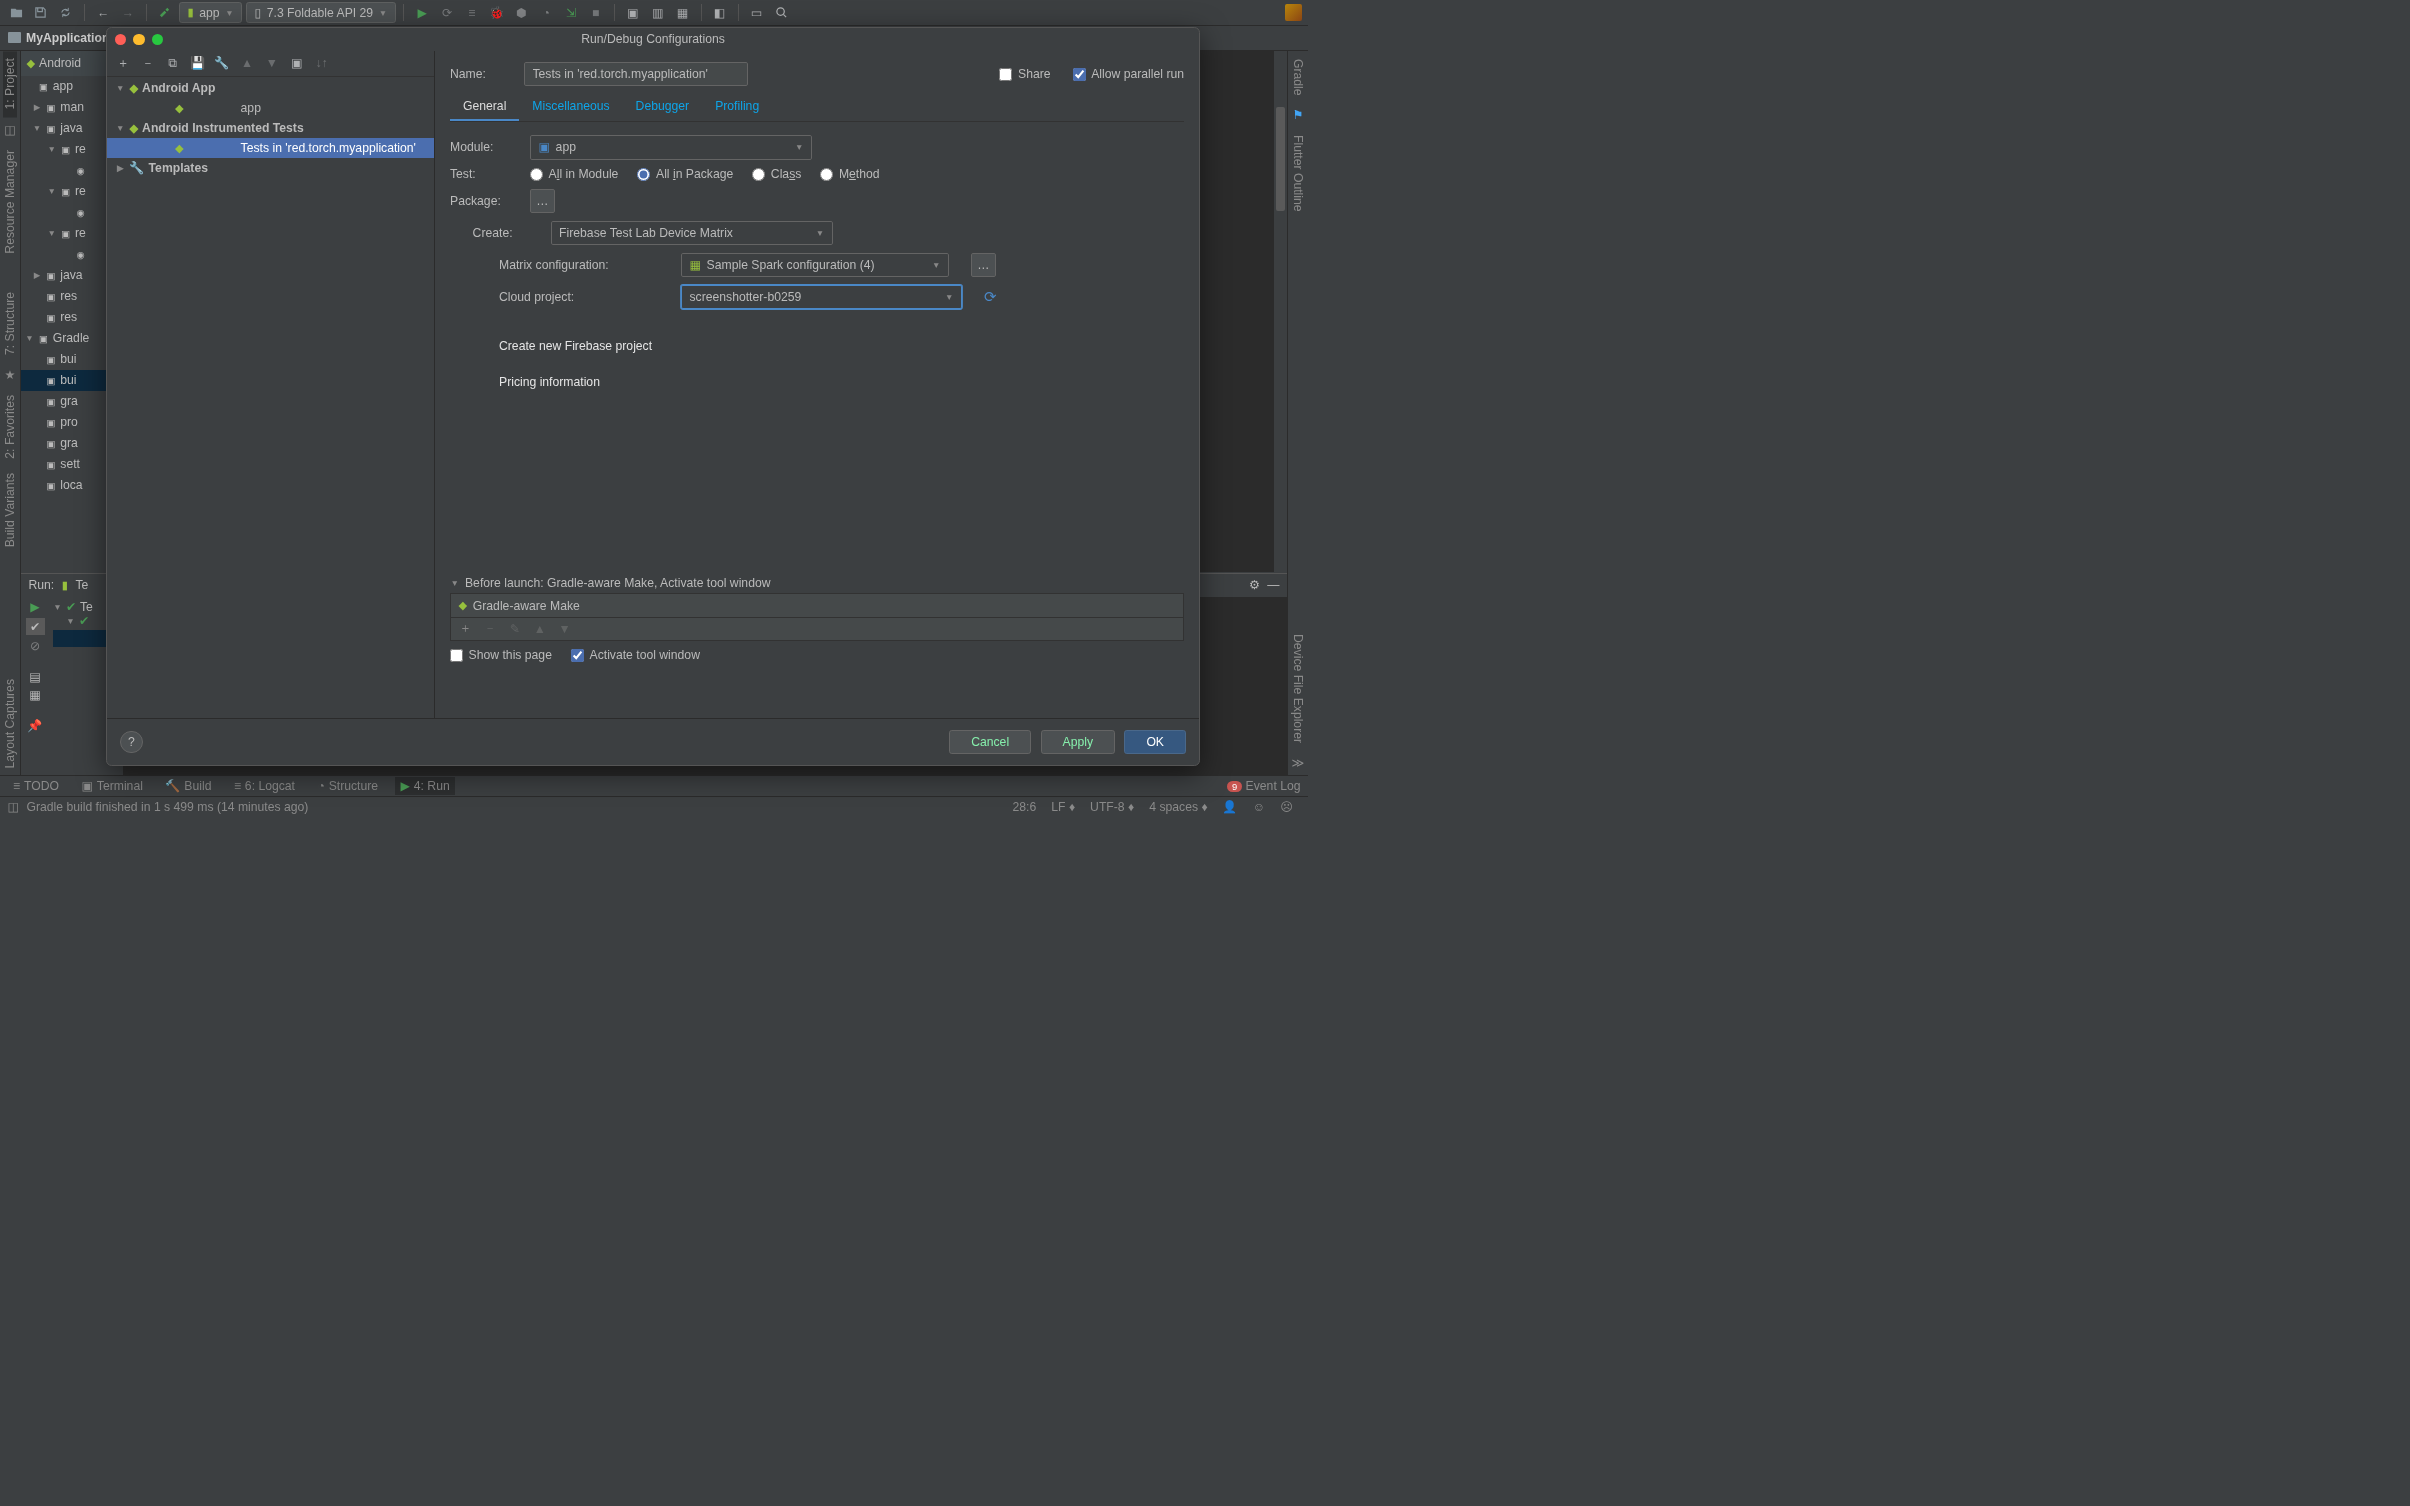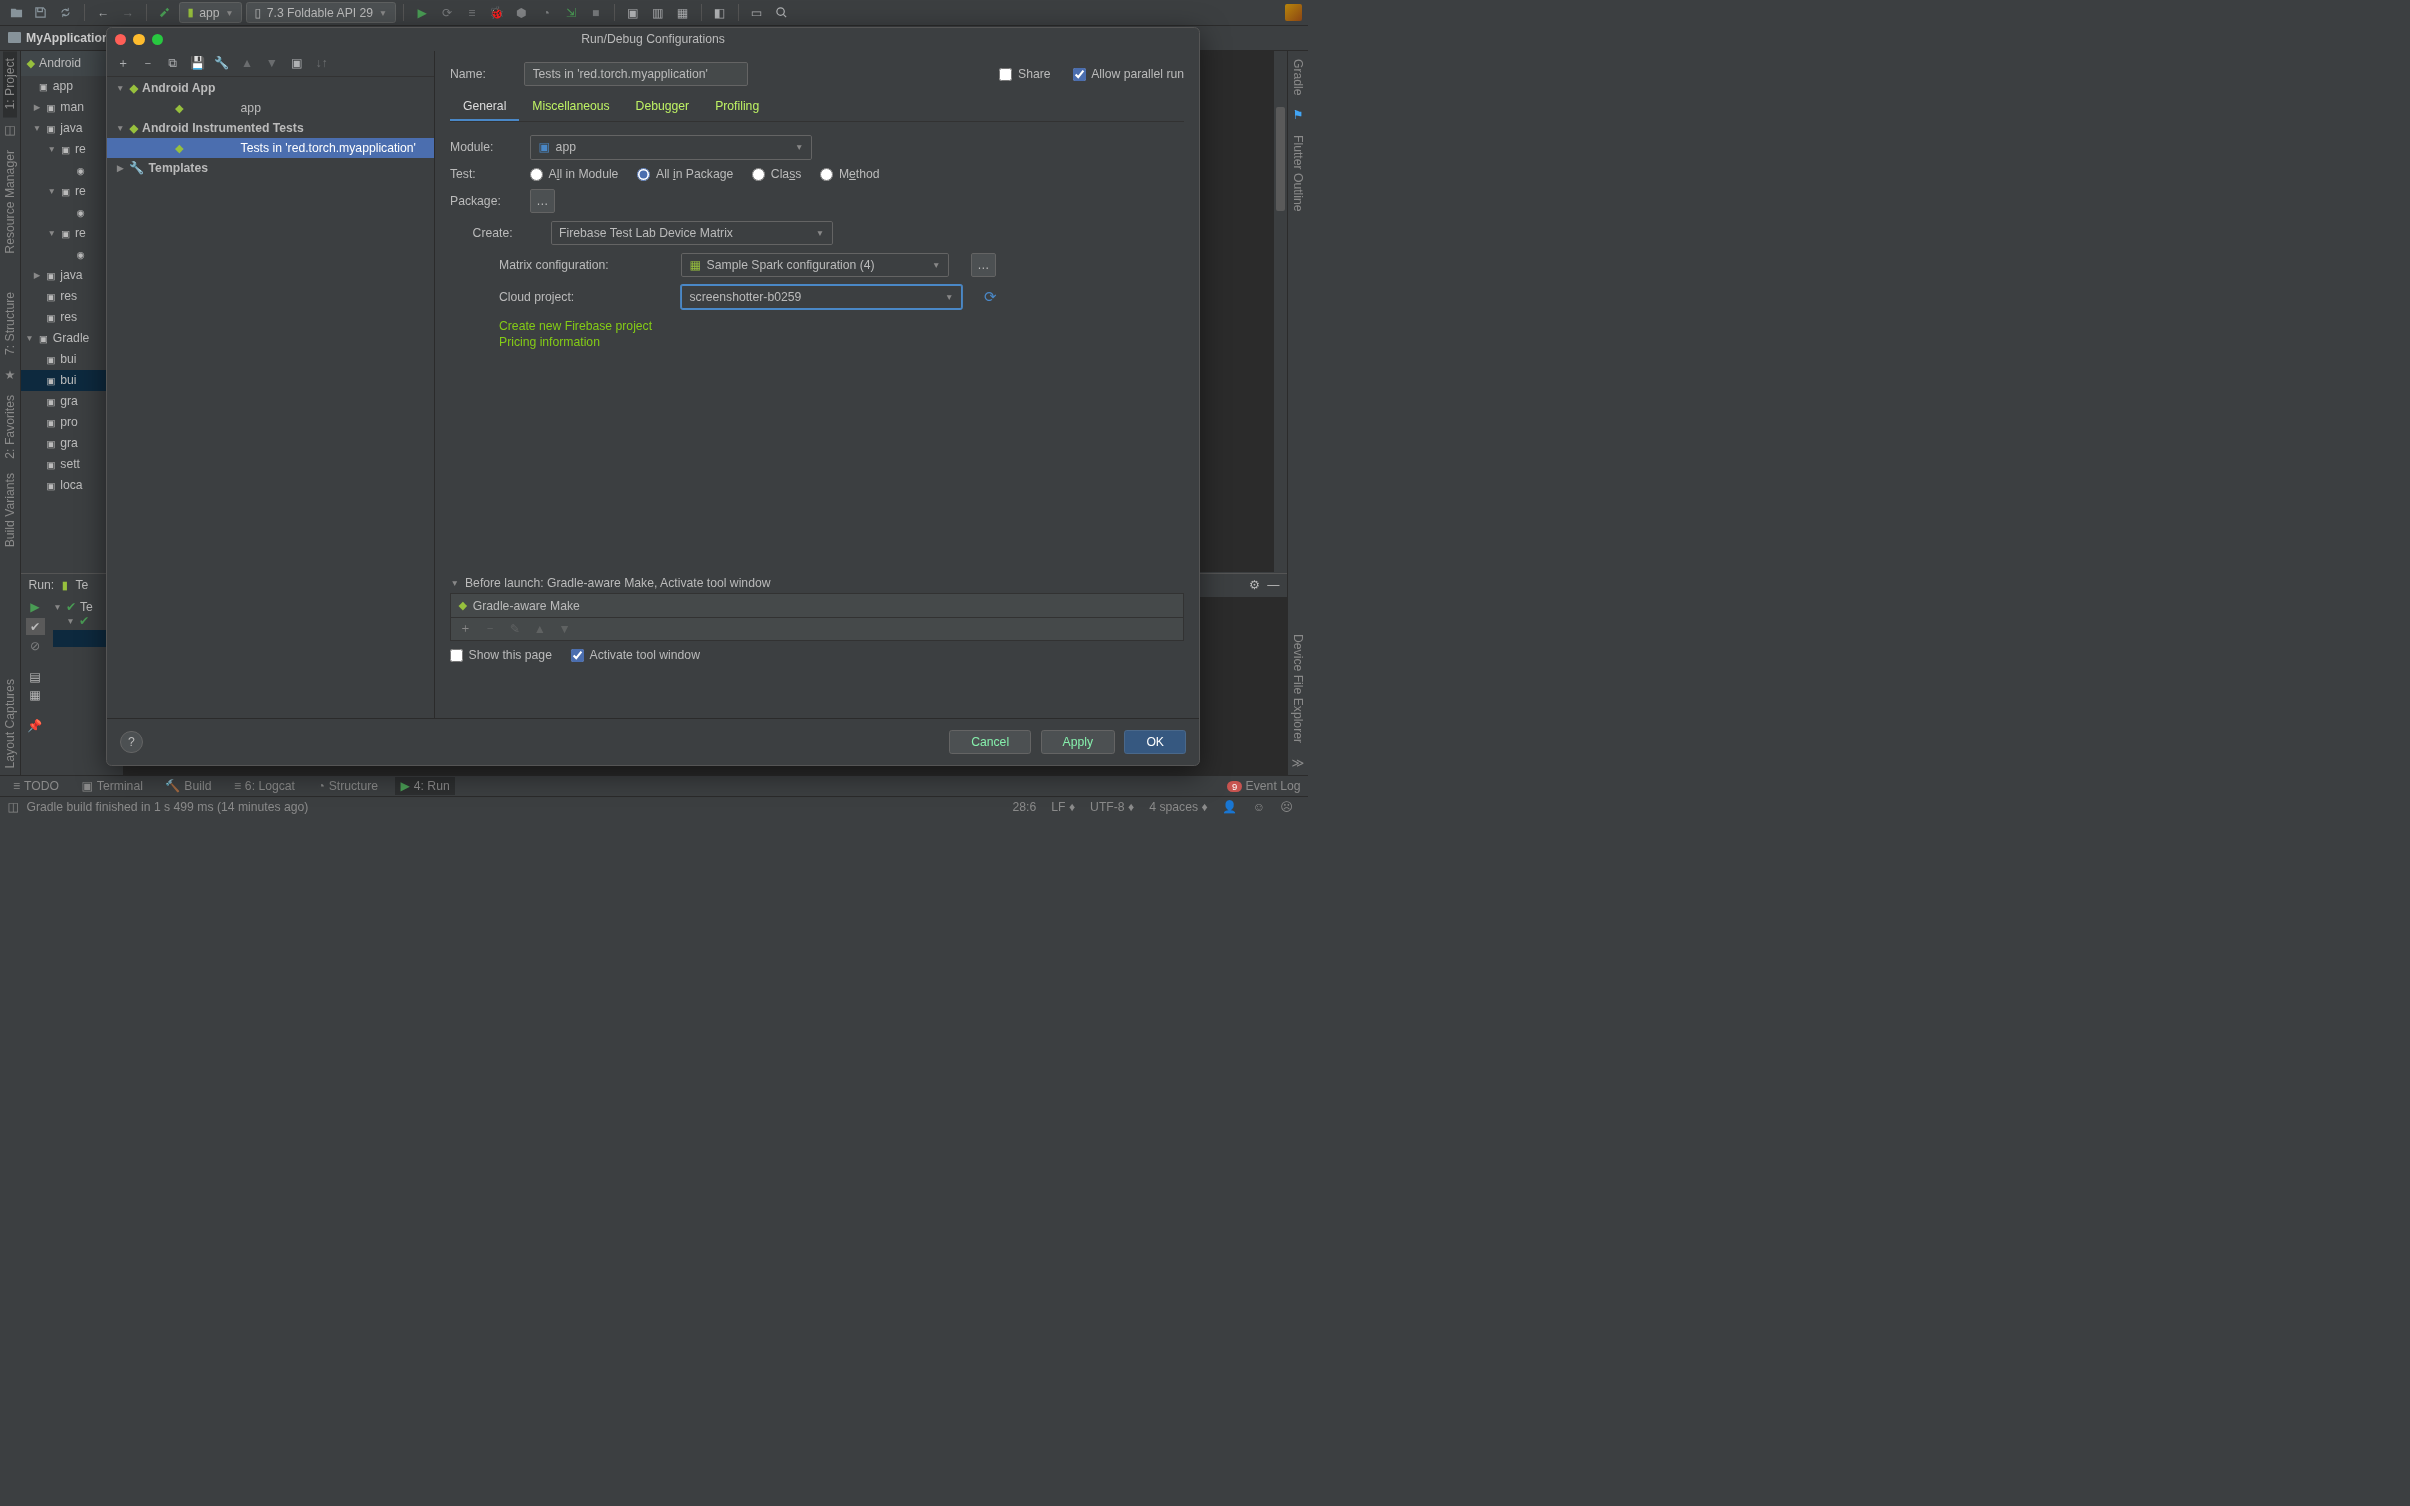--- a/index.html
+++ b/index.html
@@ -72,37 +72,37 @@
 
 .cfg-form { flex: 1; padding: 11.3px 15px; position: relative; }
 .form-row { display: flex; align-items: center; gap: 22px; margin-bottom: 7.5px; }
 .form-row label.fl { width: 52px; color: #bbb; }
 .form-row label.fl2 { width: 58px; color: #bbb; }
 .txt { background: #45494a; border: 0.9px solid #646464; color: #bbb; padding: 3.8px 7.5px; height: 24.5px; border-radius: 1.9px; }
 .name-inp { flex: 1; max-width: 447px; }
 .chk { display: flex; align-items: center; gap: 5.6px; color: #bbb; }
 .chk input { width: 13px; height: 13px; accent-color: #4b6eaf; }
 .tabs { display: flex; border-bottom: 0.9px solid #323232; margin-top: 5.6px; }
-.tabs .tab { padding: 5.6px 13px; color: #bef264; cursor: pointer; border-bottom: 2.8px solid transparent; }
+.tabs .tab { padding: 5.6px 13px; color: #0ea5e9; cursor: pointer; border-bottom: 2.8px solid transparent; }
 .tabs .tab.active { border-bottom-color: #4a88c7; color: #ddd; }
 
 .general { padding-top: 13px; }
 .grow { flex: 1; }
 .radio-grp { display: flex; gap: 19px; }
 .radio-grp label { display: flex; align-items: center; gap: 5.6px; color: #bbb; }
 .radio-grp input { accent-color: #4b6eaf; }
 .under { text-decoration: underline; }
 .sel-box { background: #3c3f41; border: 0.9px solid #646464; height: 24.5px; display: flex; align-items: center; padding: 0 7.5px; gap: 5.6px; border-radius: 1.9px; min-width: 282px; justify-content: space-between; }
 .sel-box.focus { border-color: #4a88c7; box-shadow: 0 0 0 0.9px #4a88c7; }
 .sel-box .caret { font-size: 8.5px; color: #888; }
 .sq-btn { width: 24.5px; height: 24.5px; border: 0.9px solid #646464; background: #4c5052; display: flex; align-items: center; justify-content: center; border-radius: 1.9px; color: #bbb; cursor: pointer; }
 .section-title { color: #bbb; margin: 13px 0 7.5px; border-bottom: 0.9px solid #323232; padding-bottom: 5.6px; }
 .indent { padding-left: 22.6px; }
 .indent2 { padding-left: 49px; }
-.link { color: #84cc16; cursor: pointer; display: inline-block; margin-top: 2px; }
+.link { color: #e5e5e5; cursor: pointer; display: inline-block; margin-top: 22px; }
 
 .before-launch { position: absolute; left: 15px; right: 15px; bottom: 56px; }
 .bl-title { display: flex; align-items: center; gap: 5.6px; color: #bbb; margin-bottom: 3.8px; }
 .bl-list { border: 0.9px solid #323232; background: #45494a; }
 .bl-item { height: 22.6px; display: flex; align-items: center; padding: 0 7.5px; gap: 5.6px; color: #bbb; }
 .bl-tools { height: 22.6px; display: flex; align-items: center; padding: 0 3.8px; gap: 3.8px; border-top: 0.9px solid #323232; }
 .bl-tools .tb { width: 21px; height: 21px; display: flex; align-items: center; justify-content: center; color: #888; cursor: pointer; }
 .bl-checks { display: flex; gap: 19px; margin-top: 7.5px; }
 
 .dialog-footer { height: 47px; border-top: 0.9px solid #2b2b2b; display: flex; align-items: center; padding: 0 13px; gap: 9.4px; }

